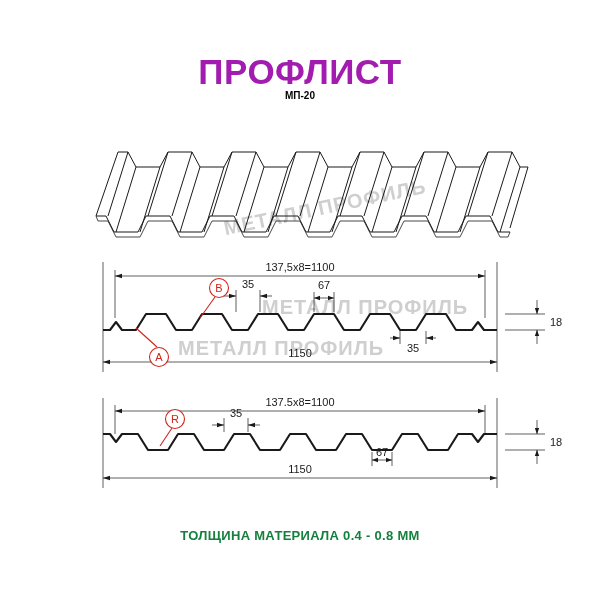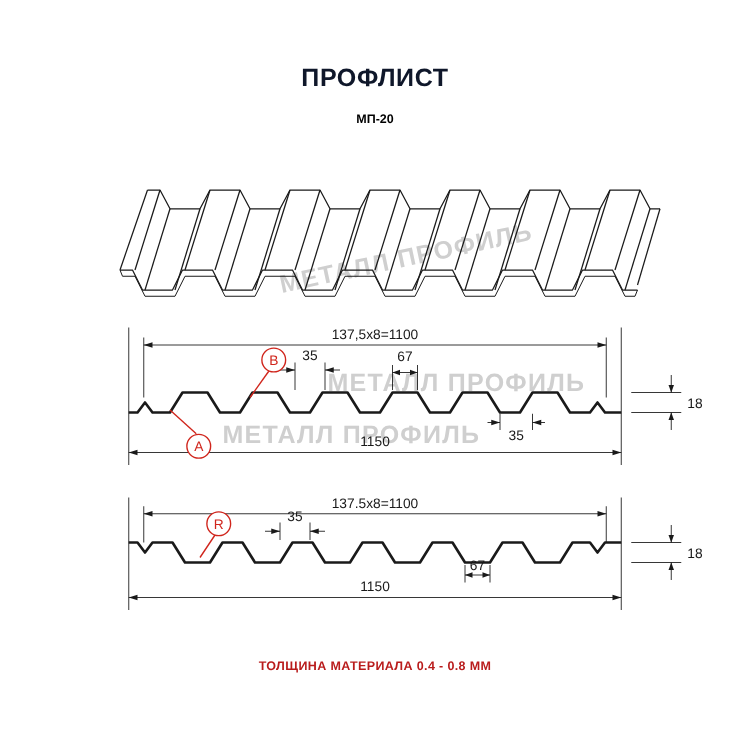--- a/index.html
+++ b/index.html
@@ -19,44 +19,44 @@
     position: absolute;
     inset: 0;
     background: #ffffff;
   }
   .title {
     position: absolute;
     top: 52px;
     left: 0;
     width: 600px;
     text-align: center;
-    font-size: 20px;
+    font-size: 35px;
     font-weight: bold;
     letter-spacing: 0.5px;
-    color: #0f172a;
+    color: #a21caf;
   }
   .subtitle {
     position: absolute;
     top: 90px;
     left: 0;
     width: 600px;
     text-align: center;
     font-size: 10px;
     font-weight: bold;
     color: #000000;
   }
   .footer {
     position: absolute;
     top: 528px;
     left: 0;
     width: 600px;
     text-align: center;
-    font-size: 10px;
-    font-weight: bold;
-    color: #b91c1c;
+    font-size: 13px;
+    font-weight: bold;
+    color: #15803d;
     letter-spacing: 0.3px;
   }
   svg.canvas {
     position: absolute;
     top: 0;
     left: 0;
   }
   .wm {
     position: absolute;
     font-family: "Liberation Sans", sans-serif;

